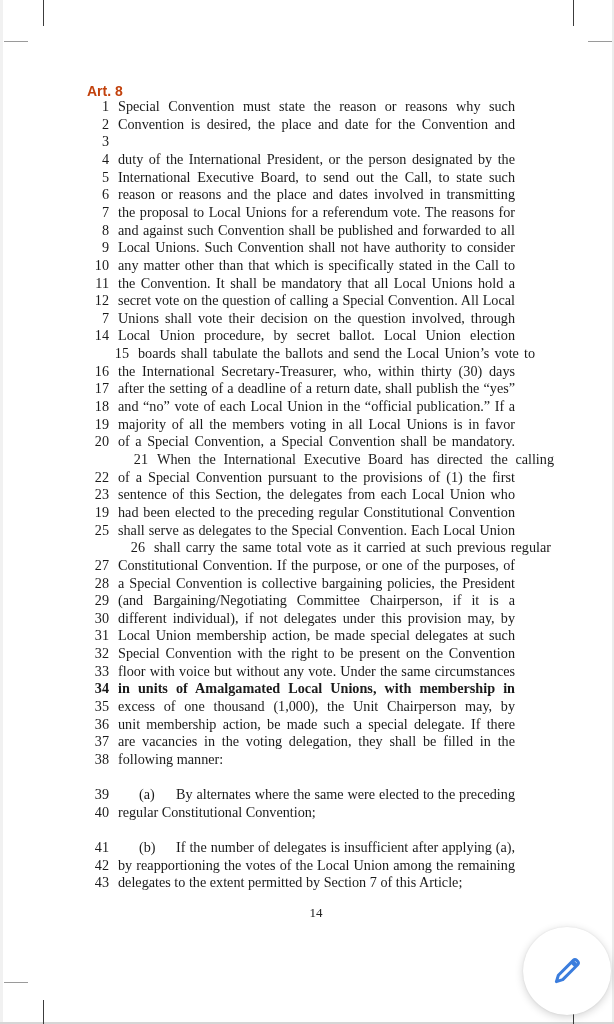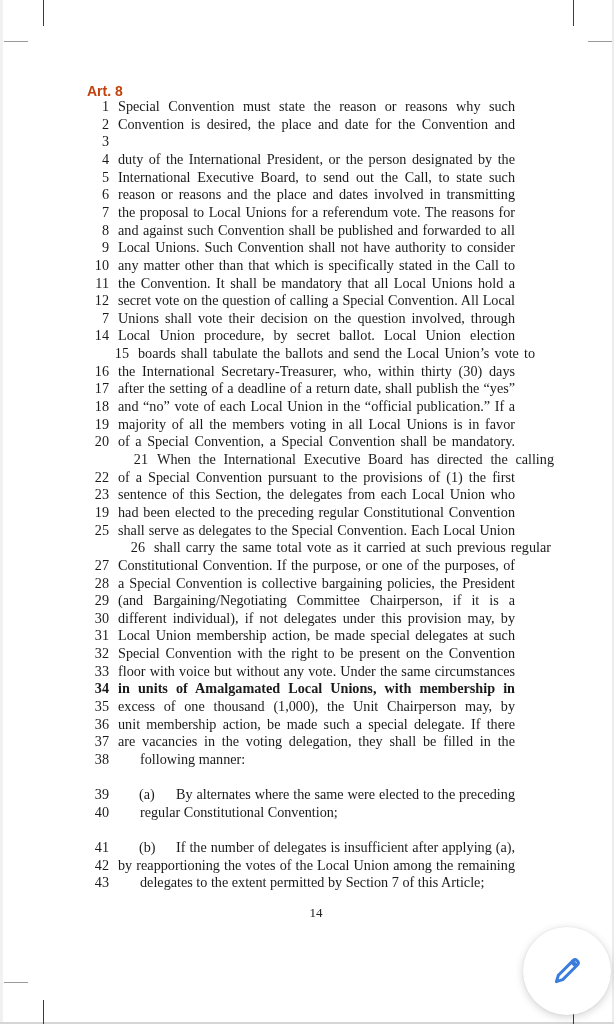--- a/index.html
+++ b/index.html
@@ -28,21 +28,21 @@
   }
   .ln {
     position: absolute; left: 70px; width: 39px; text-align: right;
     color: #1a1a1a;
   }
   .txt {
     position: absolute; left: 118px; width: 397px;
     text-align: justify; text-align-last: justify; white-space: nowrap;
     overflow: visible;
   }
-  .txt.last { text-align-last: left; margin-left: 22px; }
+  .txt.last { text-align-last: left; }
   .txt .label { display: inline-block; margin-left: 21px; width: 37px; }
   .page-number {
     position: absolute; left: 306px; top: 905px; width: 20px; text-align: center;
     font-size: 13px; color: #222;
   }
   .fab {
     position: absolute; left: 523px; top: 927px; width: 88px; height: 88px;
     border-radius: 50%; background: #ffffff;
     box-shadow: 0 2px 8px rgba(0,0,0,0.18), 0 0 2px rgba(0,0,0,0.08);
     display: flex; align-items: center; justify-content: center;

